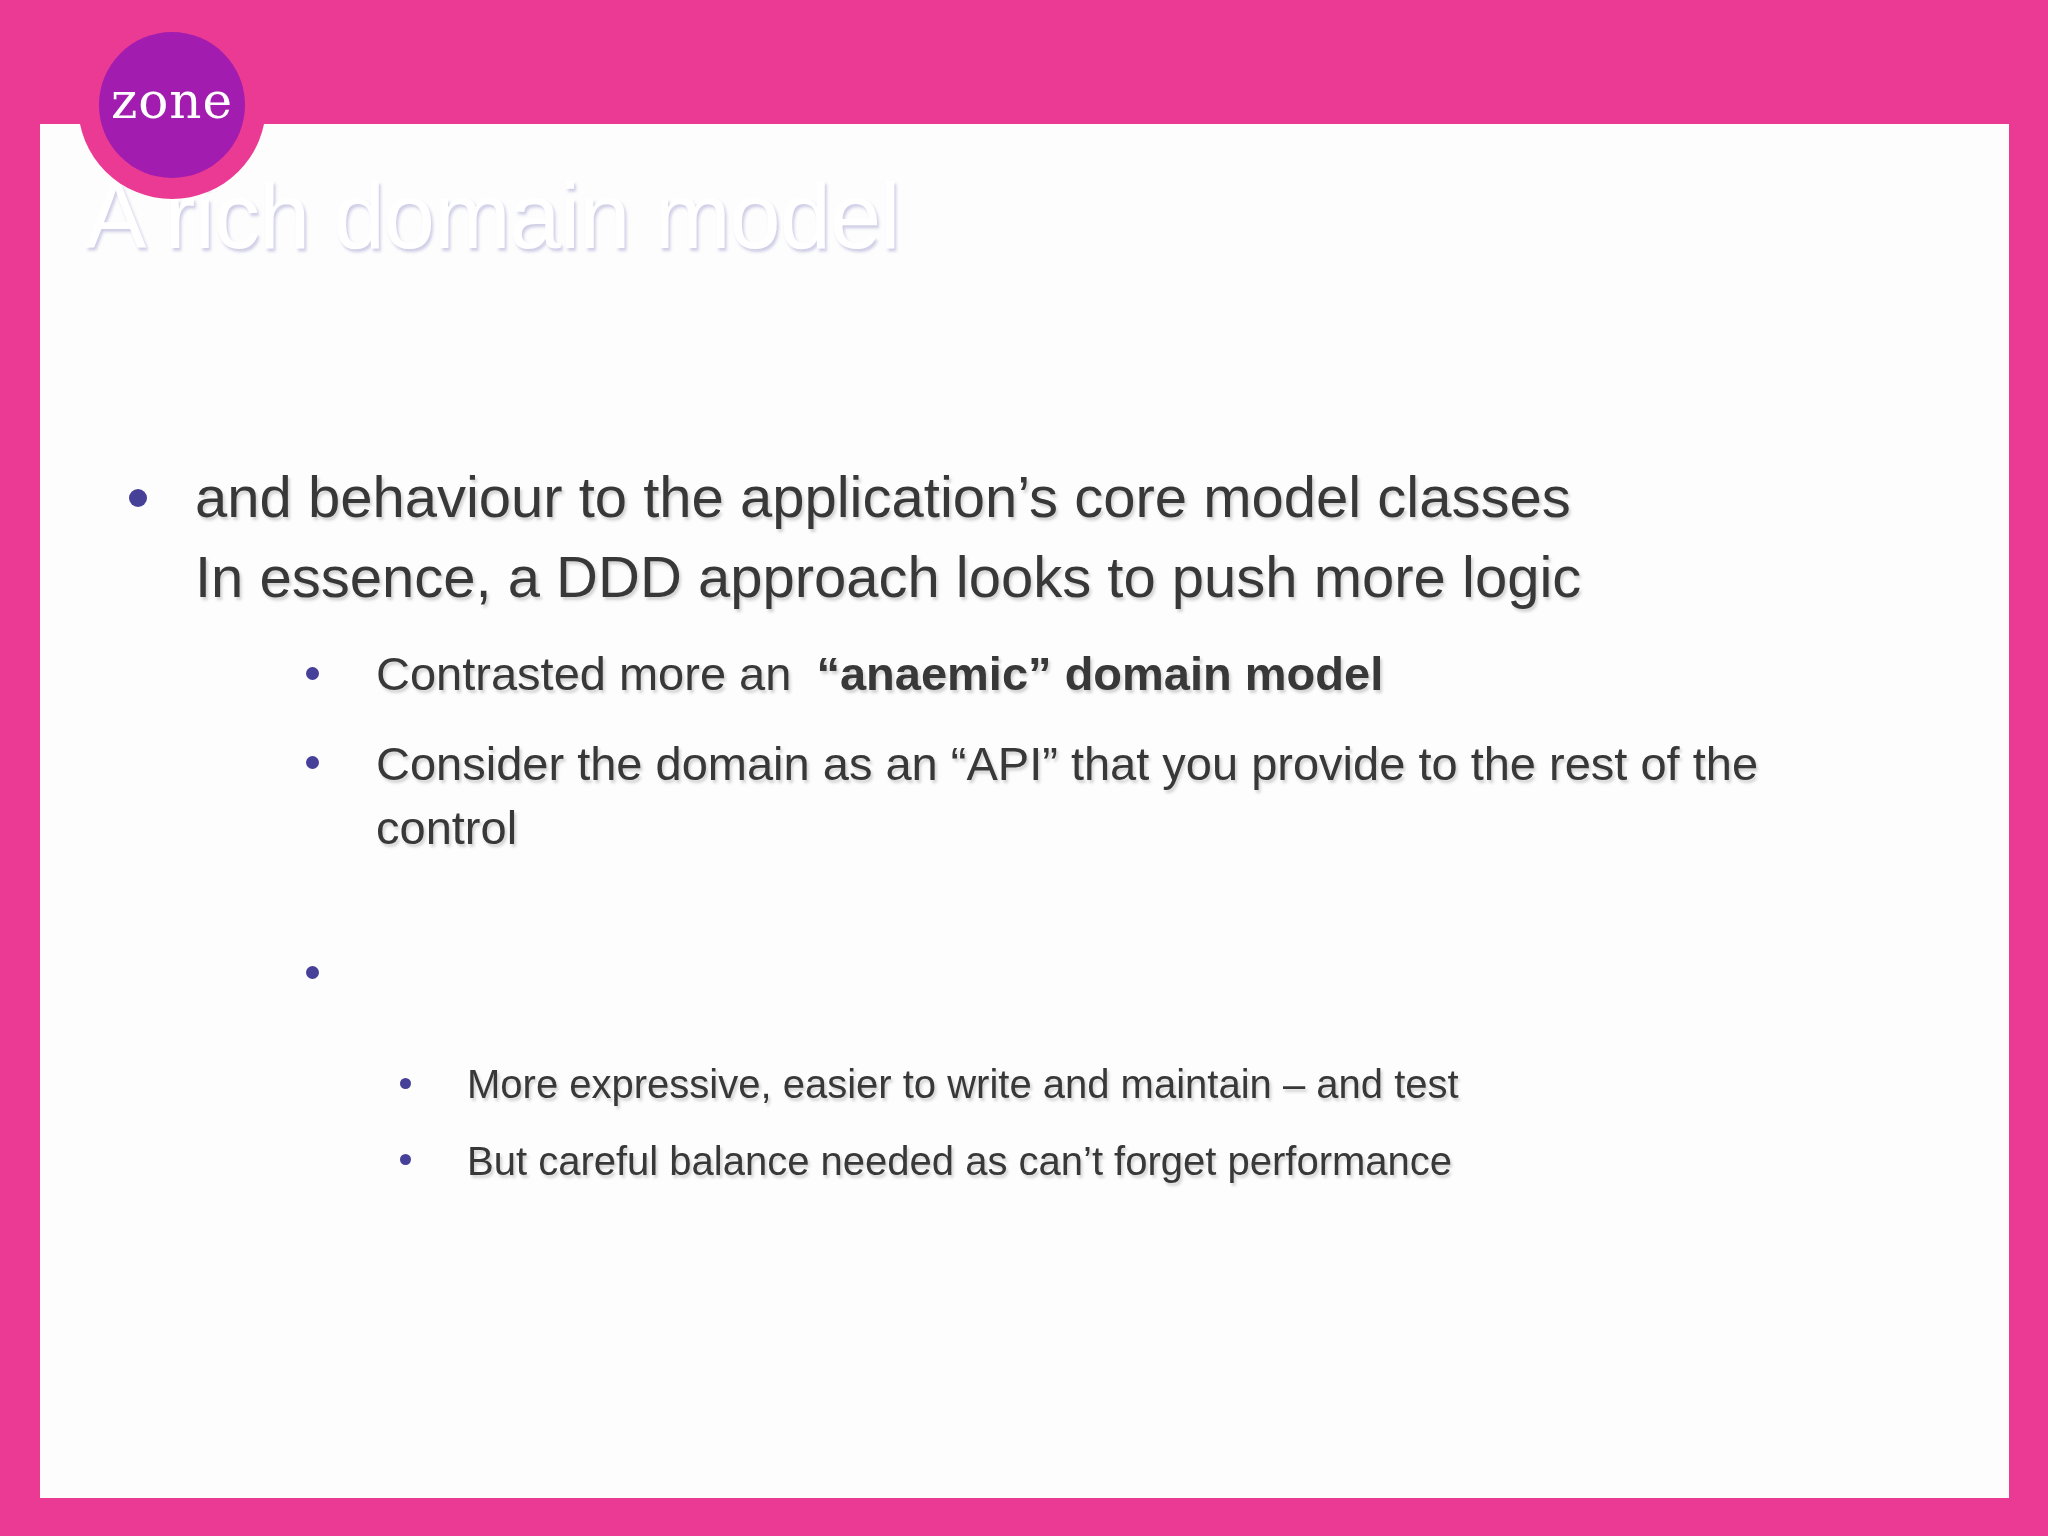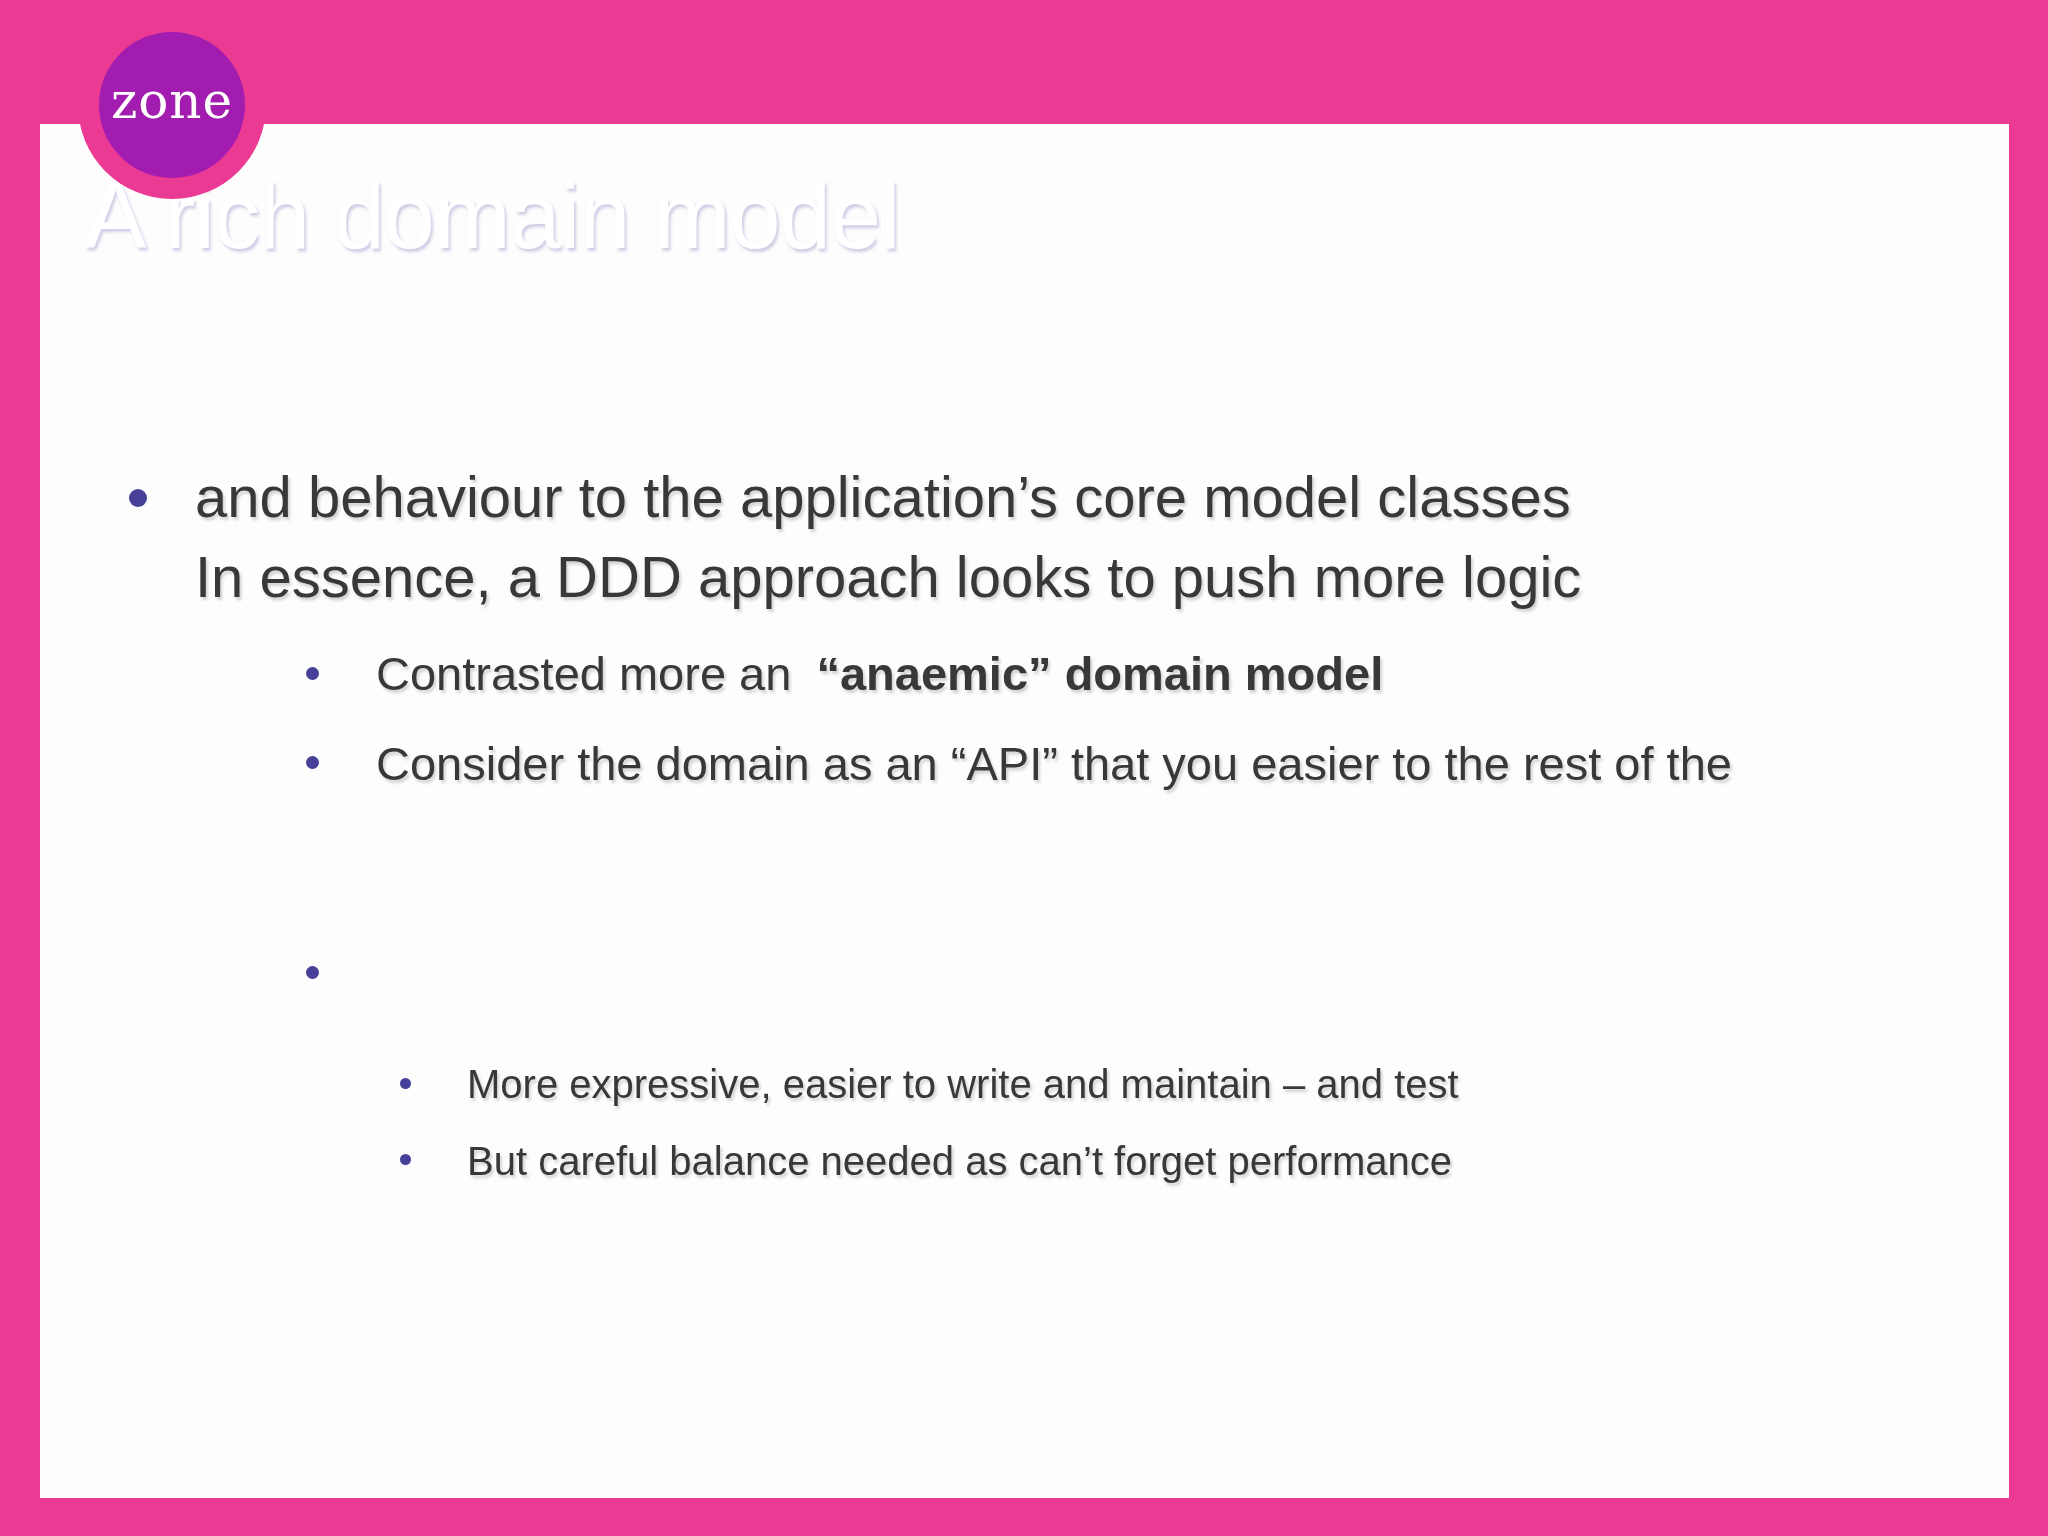--- a/index.html
+++ b/index.html
@@ -75,21 +75,22 @@
     <div>In essence, a DDD approach looks to push more logic</div>
   </div>
 
   <span class="dot dot-l2" style="left:306px;top:667px;"></span>
   <div class="btxt lvl2" style="left:376px;top:642px;">
     <div><span>Contrasted more an </span><span class="bold">“anaemic” domain model</span></div>
   </div>
 
   <span class="dot dot-l2" style="left:306px;top:756px;"></span>
   <div class="btxt lvl2" style="left:376px;top:732px;">
-    <div>Consider the domain as an “API” that you easier to the rest of the</div>
+    <div>Consider the domain as an “API” that you provide to the rest of the</div>
+    <div>control</div>
   </div>
 
   <span class="dot dot-l2" style="left:306px;top:966px;"></span>
 
   <span class="dot dot-l3" style="left:400px;top:1078px;"></span>
   <div class="btxt lvl3" style="left:467px;top:1060px;text-align:right;">
     <div>More expressive, easier to write and maintain – and test</div>
   </div>
 
   <span class="dot dot-l3" style="left:400px;top:1154px;"></span>

